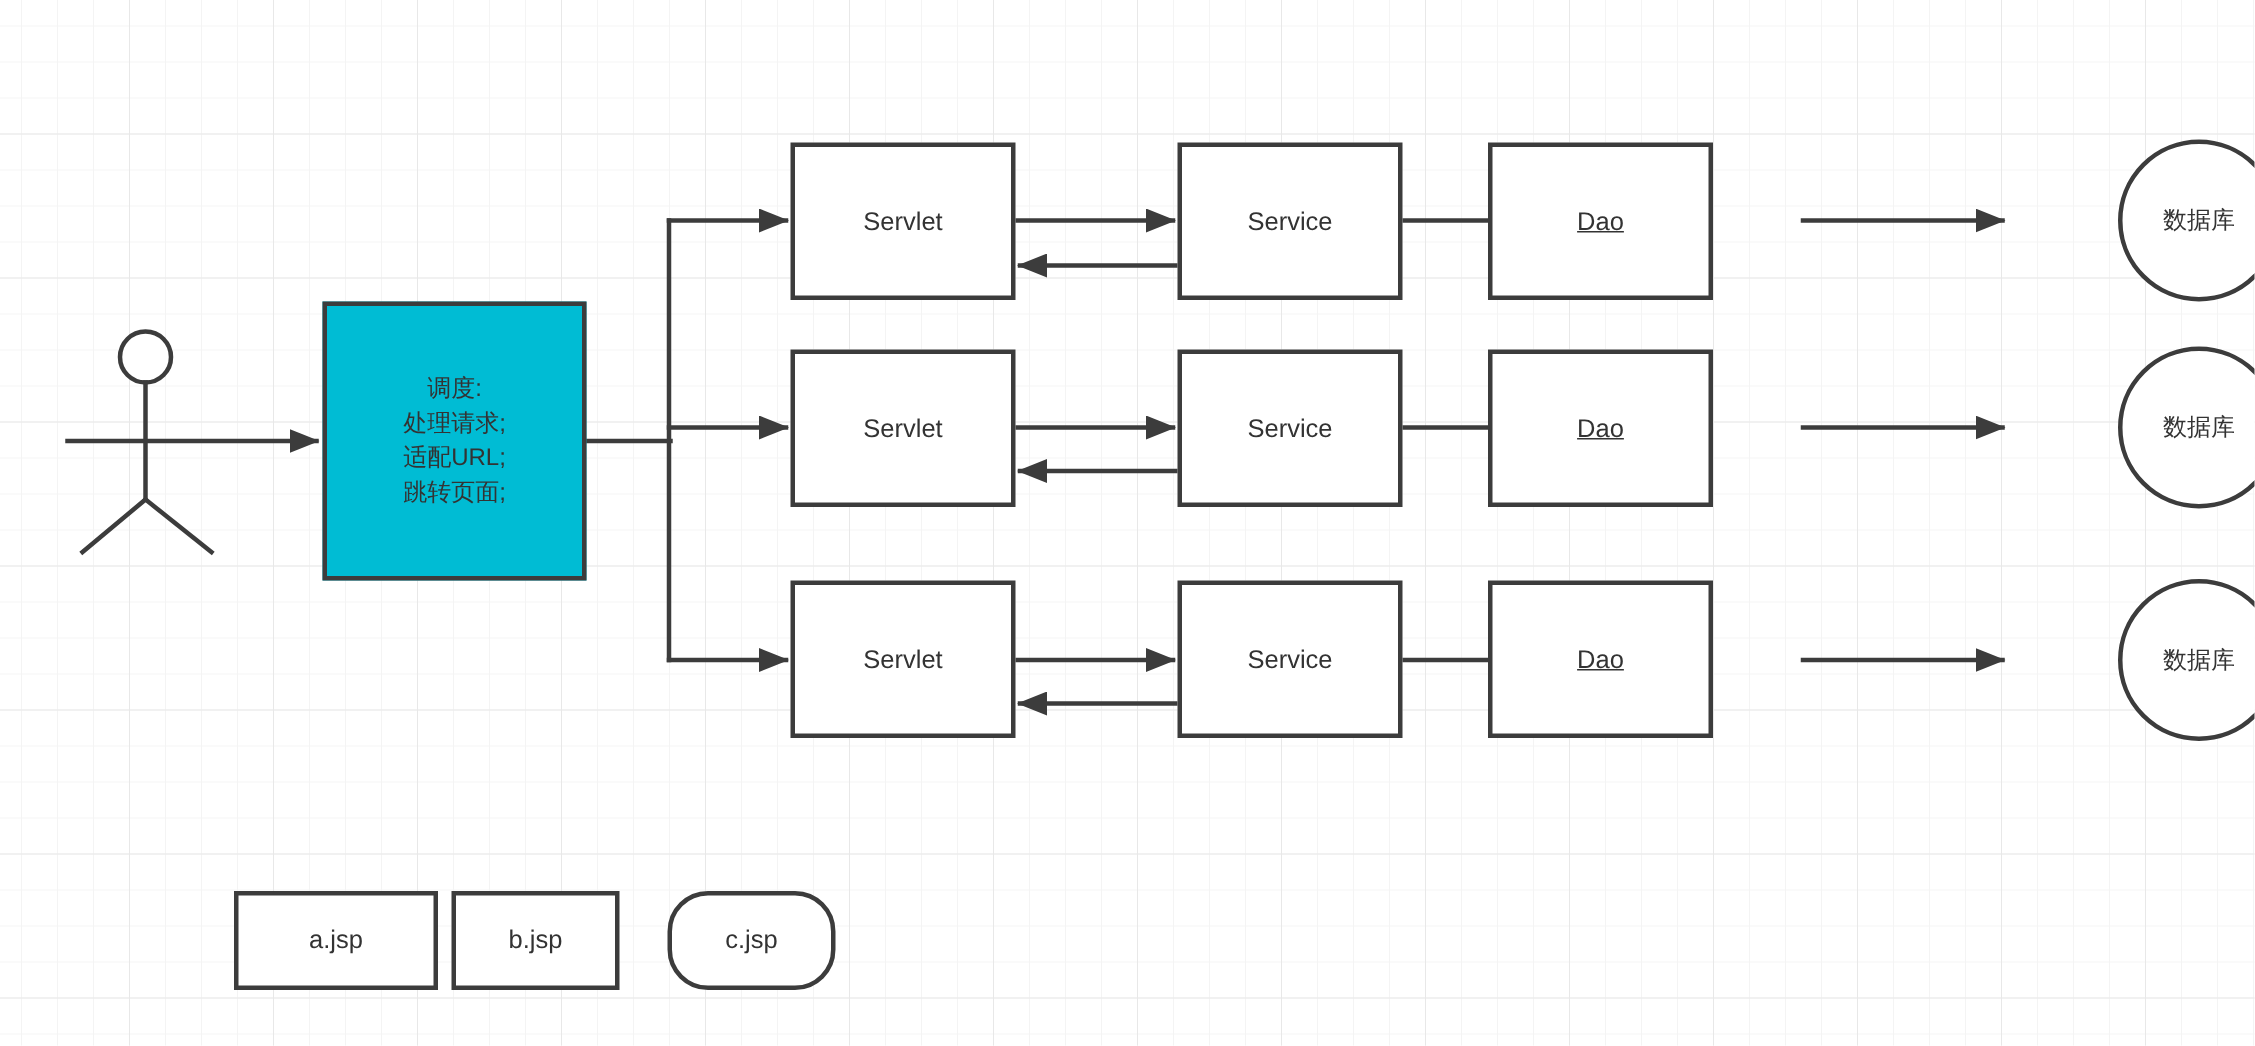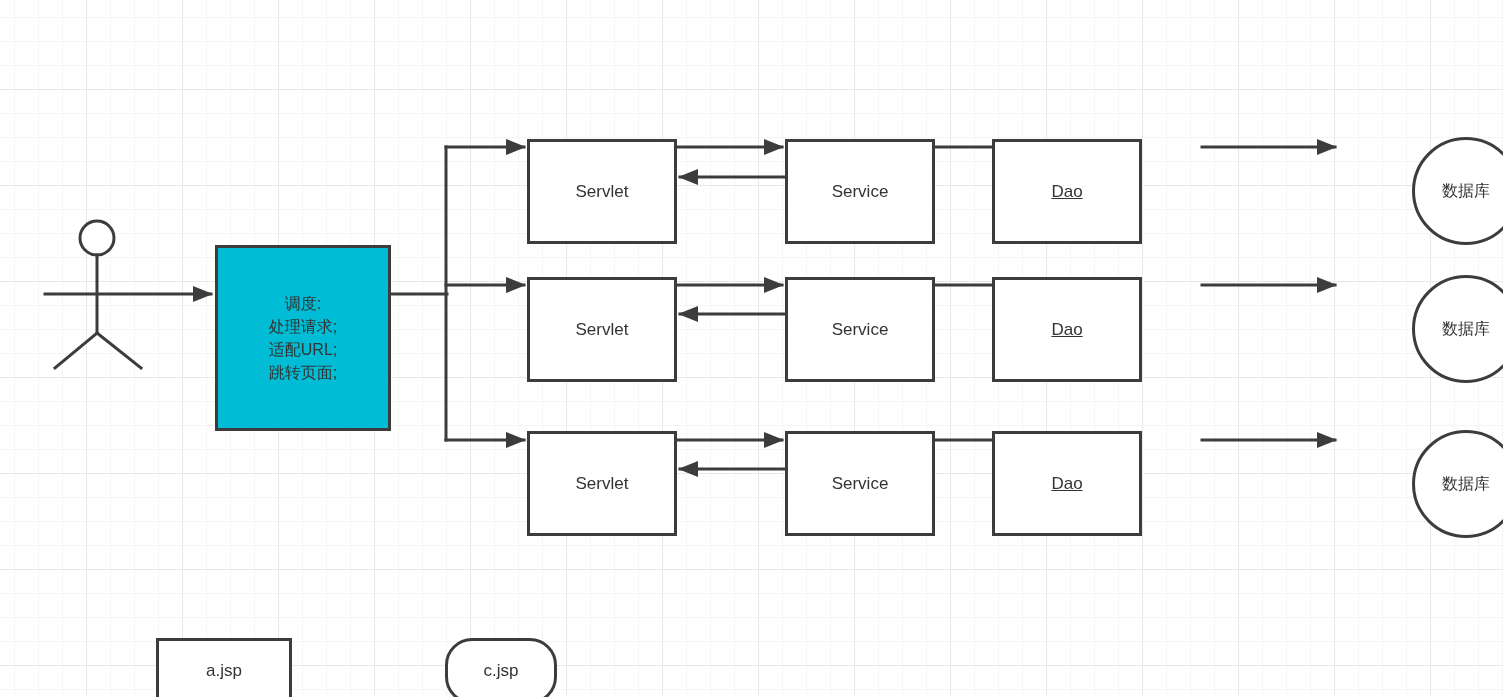--- a/index.html
+++ b/index.html
@@ -29,21 +29,20 @@
   .node {
     position: absolute;
     box-sizing: border-box;
     background: #ffffff;
     border: 3px solid #3c3c3c;
     display: flex;
     align-items: center;
     justify-content: center;
     font-size: 17px;
     color: #333333;
-    margin-top: 44px;
   }
   .node.box-150 { width: 150px; height: 105px; }
   .node.circle {
     width: 108px; height: 108px;
     border-radius: 50%;
     font-size: 16px;
   }
   .node.dispatcher {
     left: 215px; top: 201px;
     width: 176px; height: 186px;
@@ -150,17 +149,20 @@
   <div class="node box-150 r3 col-dao">
     <span>Dao</span>
   </div>
   <div class="node circle cr3 col-db">
     <span>数据库</span>
   </div>
 
   <div class="node jsp jsp-a">
     <span>a.jsp</span>
   </div>
+  <div class="node jsp jsp-b">
+    <span>b.jsp</span>
+  </div>
   <div class="node jsp jsp-c">
     <span>c.jsp</span>
   </div>
 
 </div>
 
 </body></html>

